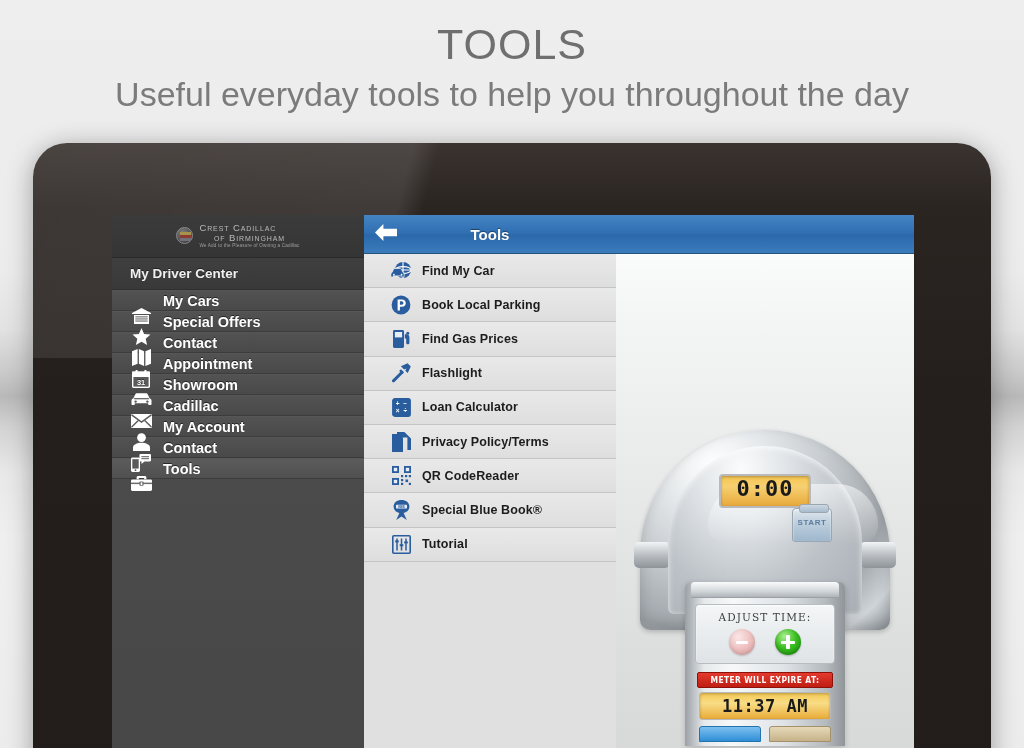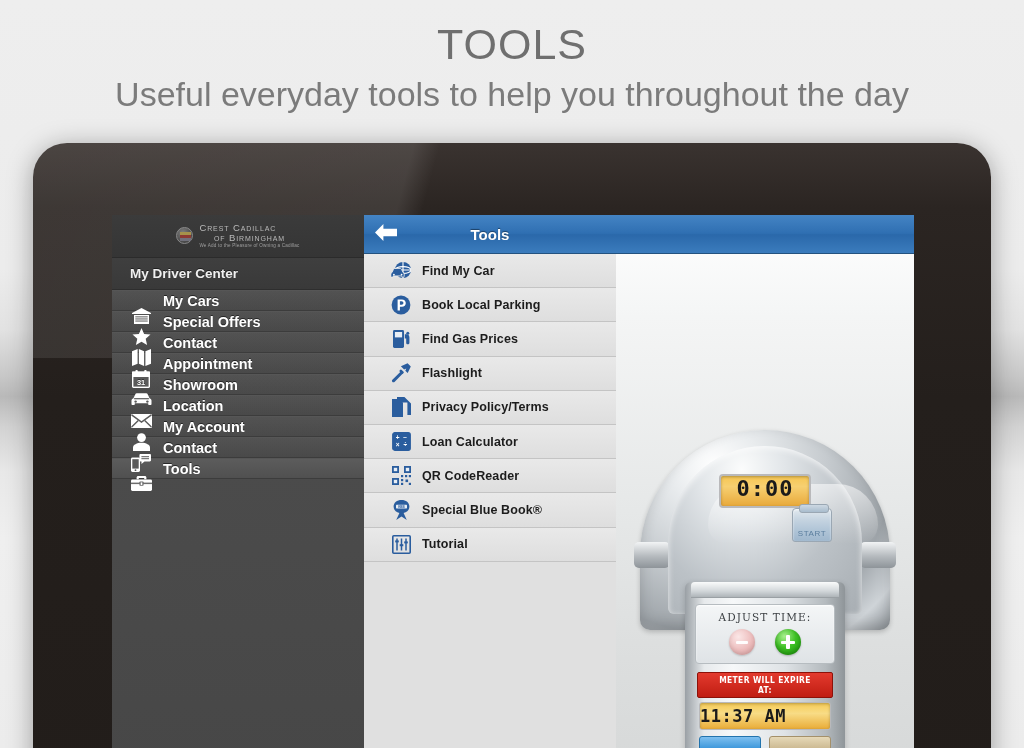--- a/index.html
+++ b/index.html
@@ -181,21 +181,21 @@
     background:linear-gradient(to bottom,#e2e9ef 0%,#c4d3e0 35%,#aec3d6 70%,#9fb7cd 100%);
     border:1px solid #9aa7b3;
     display:flex; align-items:flex-end; justify-content:center;
     box-shadow:inset 0 1px 2px rgba(255,255,255,.8);
   }
   .start-btn:before {
     content:""; position:absolute; left:6px; top:-5px; width:28px; height:7px;
     border-radius:3px; background:linear-gradient(to bottom,#cdd8e2,#a8bccd);
     border:1px solid #9aa7b3;
   }
-  .start-btn span { font-size:8px; font-weight:normal; color:#5a7e9e; letter-spacing:.6px; padding-bottom:3px; }
+  .start-btn span { font-size:8px; font-weight:bold; color:#5a7e9e; letter-spacing:.6px; padding-bottom:14px; }
 
   .meter-body {
     position:relative; width:160px; margin:-48px auto 0;
     background:linear-gradient(to right,#9aa0a5 0%,#e7eaec 12%,#f6f8f9 30%,#dfe3e6 62%,#b4babe 88%,#8f9599 100%);
     border-radius:6px 6px 0 0; padding:0 0 4px;
     box-shadow:0 2px 6px rgba(0,0,0,.18);
   }
   .body-cap {
     height:16px; margin:0 6px;
     background:linear-gradient(to bottom,#fafbfb,#d2d7da 60%,#aeb4b8);
@@ -224,27 +224,27 @@
   }
   .rbtn i { position:absolute; background:#fff; border-radius:1px; }
   .rbtn.minus i { left:7px; top:12px; width:12px; height:3px; background:#fff; opacity:.95; }
   .rbtn.plus i.h { left:6px; top:11.5px; width:14px; height:3.2px; }
   .rbtn.plus i.v { left:11.4px; top:6px; width:3.2px; height:14px; }
 
   .expire-label {
     margin:8px 12px 0; background:linear-gradient(to bottom,#e33a2e,#c01d12);
     border:1px solid #8d1109; border-radius:2px;
     font-size:8.4px; font-weight:bold; color:#fff; letter-spacing:.4px;
-    text-align:center; padding:2px 15px;
+    text-align:center; padding:2px 5px;
     font-family:"DejaVu Sans Condensed","Liberation Sans", sans-serif;
   }
   .lcd-expire {
     margin:4px 14px 0; height:28px; border-radius:3px;
     background:linear-gradient(to bottom,#f6cb55,#f8dc86 40%,#e9ac38 100%);
-    border:1px solid #b9b9bb; display:flex; align-items:center; 
+    border:1px solid #b9b9bb; display:flex; align-items:center; justify-content:center;
     box-shadow:inset 0 1px 3px rgba(0,0,0,.25);
   }
   .lcd-expire span { font-family:"DejaVu Sans Mono", monospace; font-size:17px; font-weight:bold; color:#1a1a1a; letter-spacing:.5px; }
   .bottom-btns { display:flex; gap:8px; margin:6px 14px 0; }
   .bb { flex:1; height:16px; border-radius:3px 3px 0 0; }
   .bb.blue { background:linear-gradient(to bottom,#7ec0f0,#2f8ed6); border:1px solid #2273ad; }
   .bb.tan  { background:linear-gradient(to bottom,#e6d9b8,#c6b289); border:1px solid #a4906a; }
 </style>
 </head>
 <body>
@@ -336,21 +336,21 @@
       </div>
 
       <div class="nav-item">
         <span class="nav-icon">
           <svg width="21" height="14" viewBox="0 0 21 14">
               <rect width="21" height="14" rx="1.2" fill="#fff"></rect>
               <path d="M0.6 0.9 10.5 8 20.4 0.9" stroke="#5a5a5a" stroke-width="1.5" fill="none"></path>
               <path d="M0.6 13.1 7.3 6.6M20.4 13.1 13.7 6.6" stroke="#5a5a5a" stroke-width="1.4" fill="none"></path>
             </svg>
         </span>
-        <span>Location</span>
+        <span>Cadillac</span>
       </div>
 
       <div class="nav-item">
         <span class="nav-icon">
           <svg width="17" height="18" viewBox="0 0 17 18">
               <circle cx="8.5" cy="4.6" r="4.4" fill="#fff"></circle>
               <path fill="#fff" d="M8.5 9.8c4.7 0 8.5 2.1 8.5 4.7V18H0v-3.5c0-2.6 3.8-4.7 8.5-4.7z"></path>
             </svg>
         </span>
         <span>My Account</span>
@@ -447,42 +447,42 @@
                 <path fill="#2a5d9e" d="M1.4 16.8 9.5 8.7l2.1 2.1-8.1 8.1c-.6.6-1.5.6-2.1 0s-.6-1.5 0-2.1z"></path>
                 <path fill="#2a5d9e" d="M9.9 3.3 16.6.2l3.2 3.2-3.1 6.7-2.4-2.4 1-2.2-2.2 1z"></path>
                 <rect x="8.3" y="7.4" width="4.6" height="2.6" rx="0.8" transform="rotate(45 10.6 8.7)" fill="#2a5d9e"></rect>
               </svg>
           </span>
           <span class="tool-label">Flashlight</span>
         </div>
 
         <div class="tool-row">
           <span class="tool-icon">
-            <svg width="19" height="20" viewBox="0 0 19 20">
-                <path fill="#2a5d9e" d="M0 2h7.6l3.4 3.4V20H0z"></path>
-                <path fill="#2a5d9e" d="M5 0h7.4L19 6.6V18h-3.6V5.4H5z"></path>
-                <path fill="#e8eef5" d="M7.4 0v5.4H19l-1.6-1.6h-7.8V0z" opacity="0"></path>
-              </svg>
-          </span>
-          <span class="tool-label">Privacy Policy/Terms</span>
-        </div>
-
-        <div class="tool-row">
-          <span class="tool-icon">
             <svg width="19" height="19" viewBox="0 0 19 19">
                 <rect x="0.8" y="0.8" width="17.4" height="17.4" rx="2" fill="#2a5d9e" stroke="#2a5d9e" stroke-width="1.4"></rect>
                 <g fill="#fff" font-family="Liberation Sans, sans-serif" font-size="6.5" font-weight="bold" text-anchor="middle">
                   <text x="5.6" y="8">+</text>
                   <text x="13.2" y="8">−</text>
                   <text x="5.6" y="15.4">×</text>
                   <text x="13.2" y="15.4">÷</text>
                 </g>
               </svg>
           </span>
           <span class="tool-label">Loan Calculator</span>
+        </div>
+
+        <div class="tool-row">
+          <span class="tool-icon">
+            <svg width="19" height="20" viewBox="0 0 19 20">
+                <path fill="#2a5d9e" d="M0 2h7.6l3.4 3.4V20H0z"></path>
+                <path fill="#2a5d9e" d="M5 0h7.4L19 6.6V18h-3.6V5.4H5z"></path>
+                <path fill="#e8eef5" d="M7.4 0v5.4H19l-1.6-1.6h-7.8V0z" opacity="0"></path>
+              </svg>
+          </span>
+          <span class="tool-label">Privacy Policy/Terms</span>
         </div>
 
         <div class="tool-row">
           <span class="tool-icon">
             <svg width="19" height="19" viewBox="0 0 19 19">
                 <g fill="#2a5d9e">
                   <rect x="0" y="0" width="7" height="7"></rect>
                   <rect x="12" y="0" width="7" height="7"></rect>
                   <rect x="0" y="12" width="7" height="7"></rect>
                   <rect x="9" y="9" width="2.2" height="2.2"></rect>

